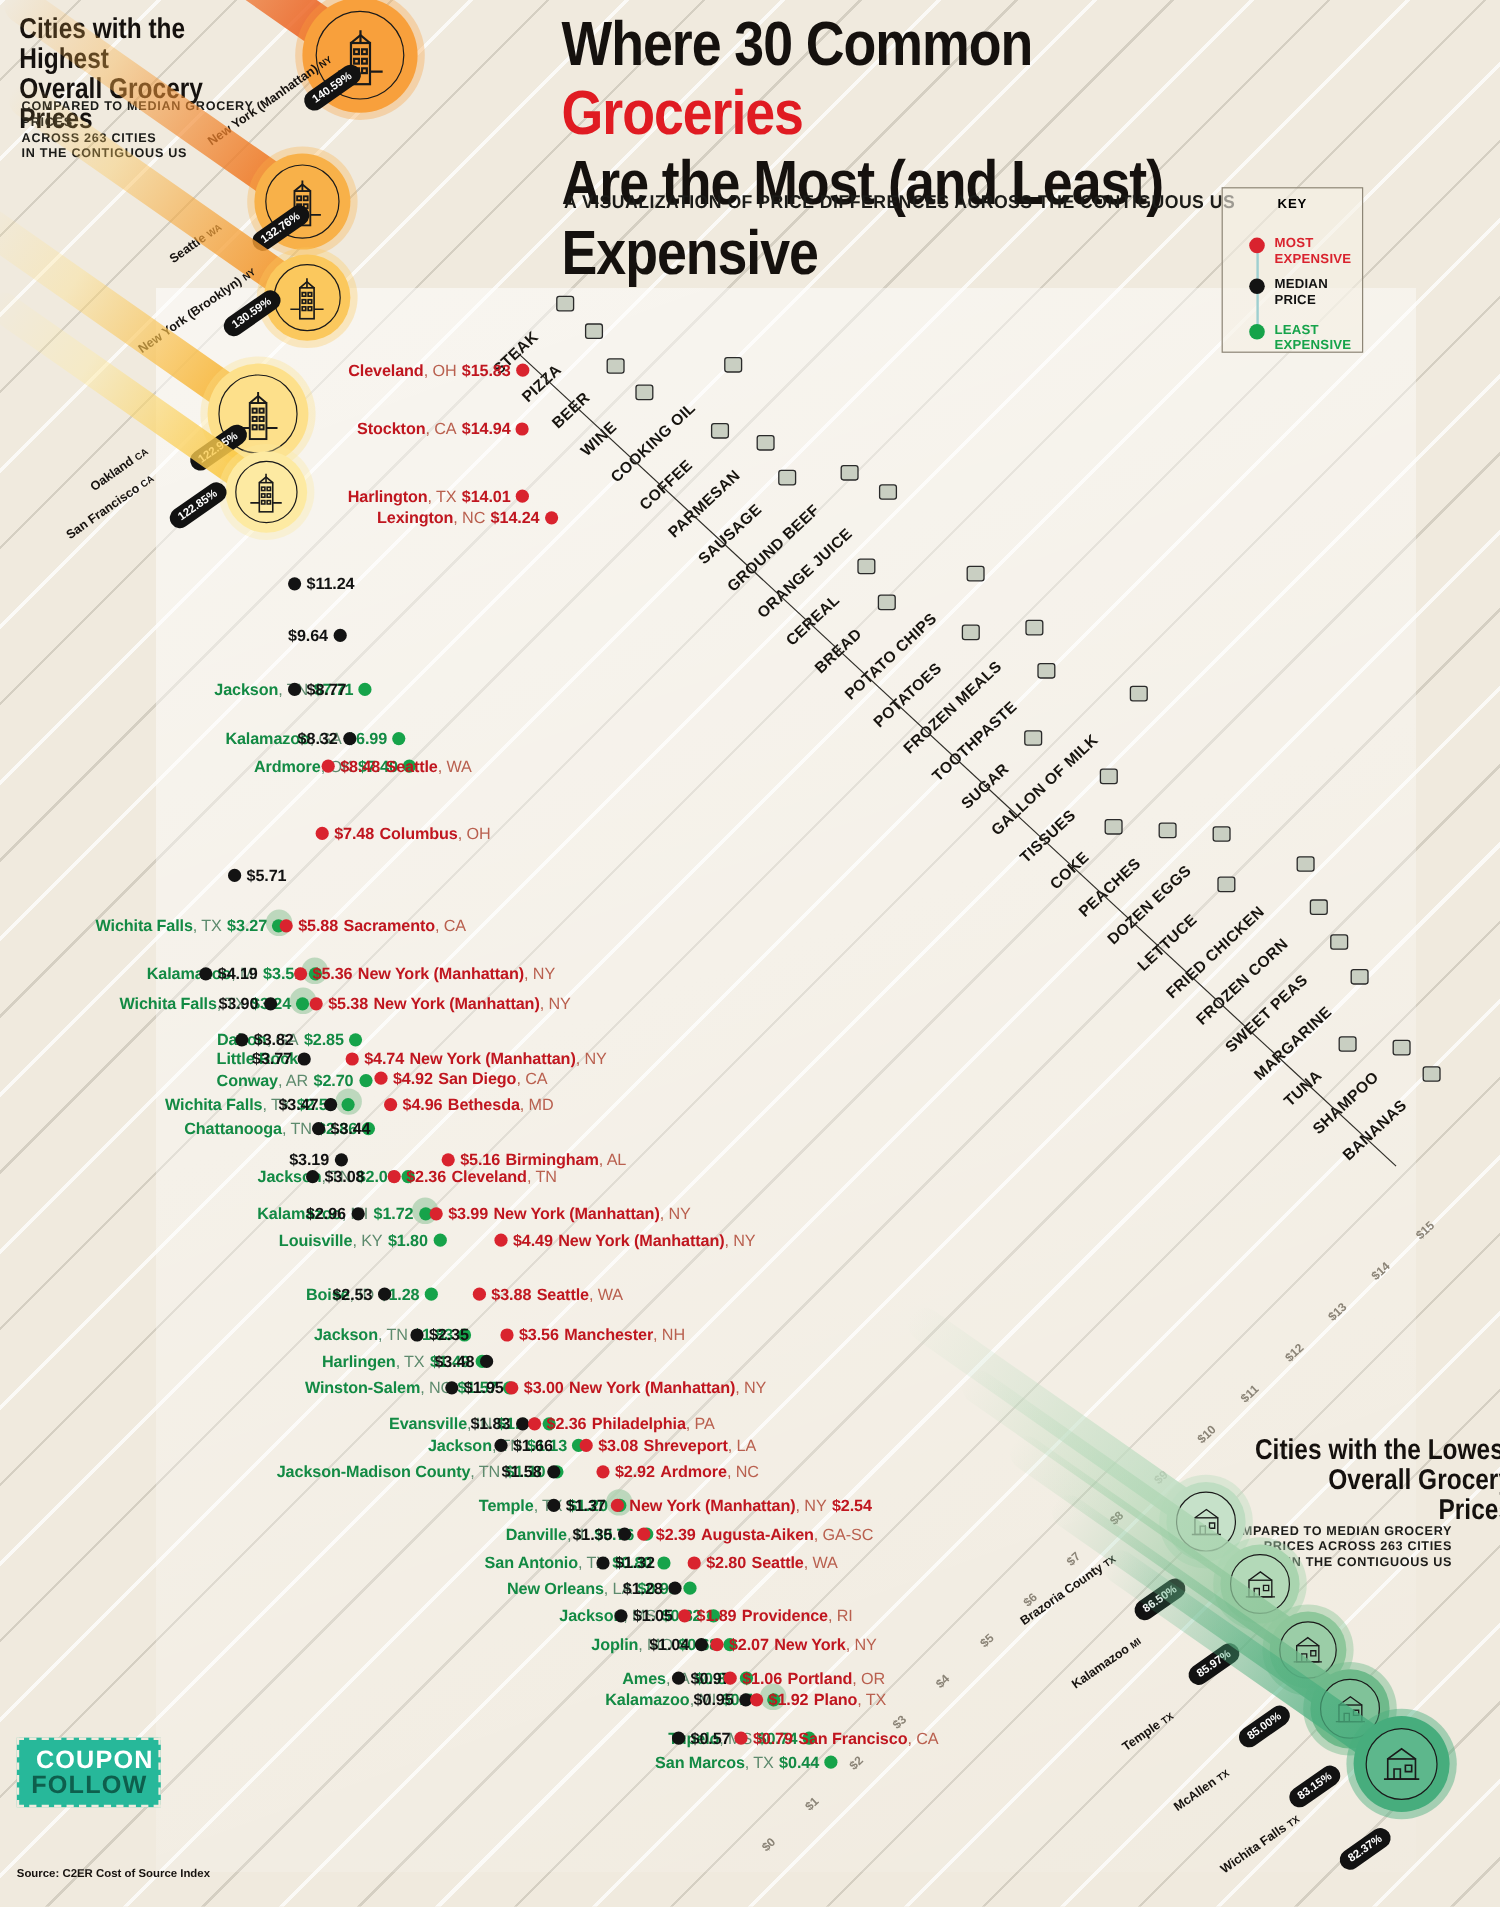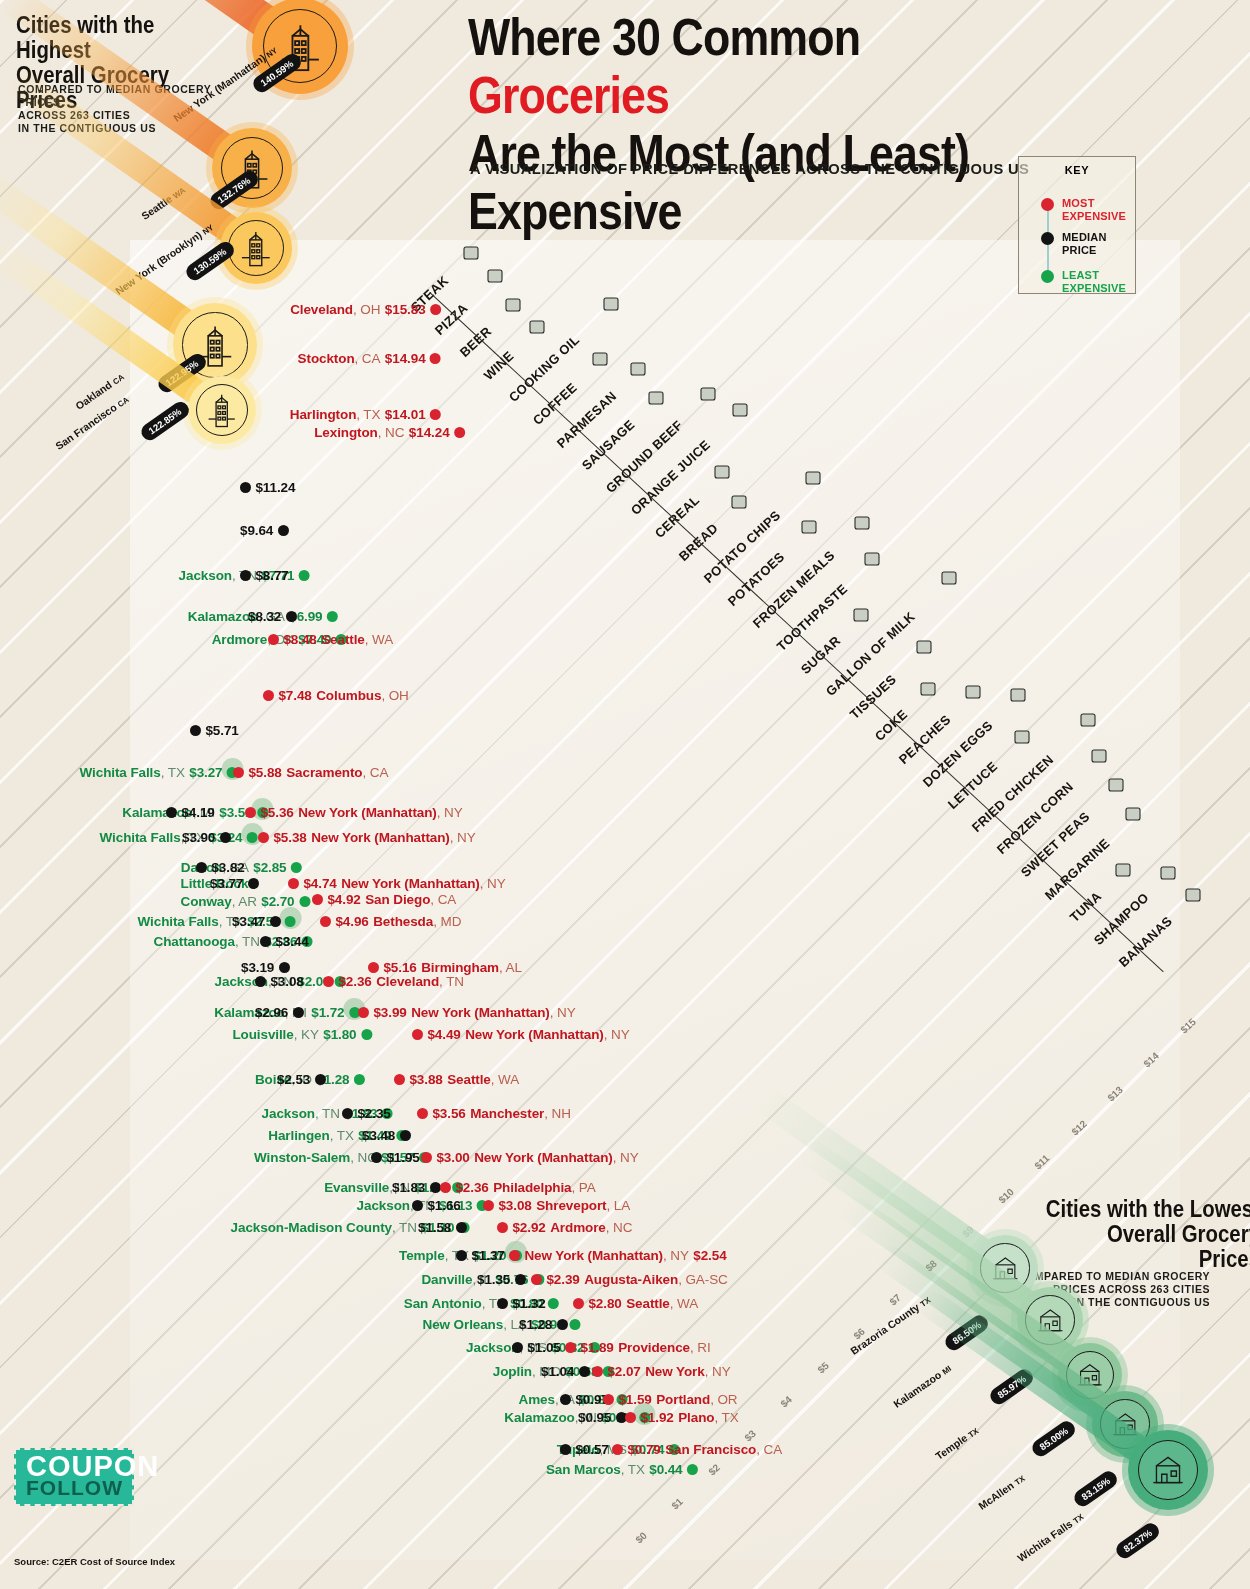--- a/index.html
+++ b/index.html
@@ -103,21 +103,21 @@
   
   .axis-tick{ position:absolute; font-size:10px; font-weight:bold; color:#8a8376;
               transform-origin:left center; white-space:nowrap;}
 
   
   #logo{
     position:absolute; left:14px; top:1448px; width:120px; height:58px;
     background:#27b89a; border:2px dashed #f0eade; display:flex; flex-direction:column;
     justify-content:center; padding-left:10px;
   }
-  #logo .l1{ color:#ffffff; font-size:29px; font-weight:bold; letter-spacing:1px; line-height:21px;text-align:center;}
+  #logo .l1{ color:#ffffff; font-size:21px; font-weight:bold; letter-spacing:1px; line-height:21px;text-align:center;}
   #logo .l2{ color:#0e5f4d; font-size:21px; font-weight:bold; letter-spacing:1px; line-height:22px;}
   #source{ position:absolute; left:14px; top:1556px; font-size:9.5px; font-weight:bold; color:#16120f;}
 </style>
 </head>
 <body>
 
 <div id="bg-stripes"></div>
 <div id="plot-tint"></div>
 
 <div id="high-panel-title">Cities with the Highest<br>Overall Grocery Prices</div>
@@ -468,21 +468,21 @@
       <div class="row" style="left: 580px; top: 1315px; transform: translateX(-100%);"><span class="lbl green">New Orleans</span><span class="lbl st green">, LA</span> <span class="lbl green">$0.93</span> <span style="position:relative;display:inline-block;"><span class="pt green"></span></span></div>
       <div class="row" style="top: 1315px; left: 519px;"><span class="lbl black">$1.28</span> <span class="pt black"></span></div>
       <div class="row" style="left: 600px; top: 1338px; transform: translateX(-100%);"><span class="lbl green">Jackson</span><span class="lbl st green">, MS</span> <span class="lbl green">$0.82</span> <span style="position:relative;display:inline-block;"><span class="pt green"></span></span></div>
       <div class="row" style="top: 1338px; left: 512px;"><span class="pt black"></span> <span class="lbl black">$1.05</span></div>
       <div class="row" style="left: 565px; top: 1338px;"><span style="position:relative;display:inline-block;"><span class="pt red"></span></span> <span class="lbl red">$1.89</span> <span class="lbl red">Providence</span><span class="lbl st red">, RI</span></div>
       <div class="row" style="left: 614px; top: 1362px; transform: translateX(-100%);"><span class="lbl green">Joplin</span><span class="lbl st green">, MO</span> <span class="lbl green">$0.68</span> <span style="position:relative;display:inline-block;"><span class="pt green"></span></span></div>
       <div class="row" style="top: 1362px; left: 541px;"><span class="lbl black">$1.04</span> <span class="pt black"></span></div>
       <div class="row" style="left: 592px; top: 1362px;"><span style="position:relative;display:inline-block;"><span style="position:absolute;left:-6.5px;top:-6.5px;width:24px;height:24px;border-radius:50%;background:#f2b33f;opacity:1;z-index:-1;"></span><span class="pt red"></span></span> <span class="lbl red">$2.07</span> <span class="lbl red">New York</span><span class="lbl st red">, NY</span></div>
       <div class="row" style="left: 628px; top: 1390px; transform: translateX(-100%);"><span class="lbl green">Ames</span><span class="lbl st green">, IA</span> <span class="lbl green">$0.89</span> <span style="position:relative;display:inline-block;"><span class="pt green"></span></span></div>
       <div class="row" style="top: 1390px; left: 560px;"><span class="pt black"></span> <span class="lbl black">$0.97</span></div>
-      <div class="row" style="left: 603px; top: 1390px;"><span style="position:relative;display:inline-block;"><span class="pt red"></span></span> <span class="lbl red">$1.59</span> <span class="lbl red">Portland</span><span class="lbl st red">, OR</span></div>
+      <div class="row" style="left: 603px; top: 1390px;"><span style="position:relative;display:inline-block;"><span class="pt red"></span></span> <span class="lbl red">$1.06</span> <span class="lbl red">Portland</span><span class="lbl st red">, OR</span></div>
       <div class="row" style="left: 650px; top: 1408px; transform: translateX(-100%);"><span class="lbl green">Kalamazoo</span><span class="lbl st green">, MI</span> <span class="lbl green">$0.72</span> <span style="position:relative;display:inline-block;"><span style="position:absolute;left:-5.5px;top:-5.5px;width:22px;height:22px;border-radius:50%;background:#a9cfae;opacity:0.75;z-index:-1;"></span><span class="pt green"></span></span></div>
       <div class="row" style="top: 1408px; left: 578px;"><span class="lbl black">$0.95</span> <span class="pt black"></span></div>
       <div class="row" style="left: 625px; top: 1408px;"><span style="position:relative;display:inline-block;"><span class="pt red"></span></span> <span class="lbl red">$1.92</span> <span class="lbl red">Plano</span><span class="lbl st red">, TX</span></div>
       <div class="row" style="left: 680px; top: 1440px; transform: translateX(-100%);"><span class="lbl green">Tupelo</span><span class="lbl st green">, MS</span> <span class="lbl green">$0.74</span> <span style="position:relative;display:inline-block;"><span class="pt green"></span></span></div>
       <div class="row" style="top: 1440px; left: 560px;"><span class="pt black"></span> <span class="lbl black">$0.57</span></div>
       <div class="row" style="left: 612px; top: 1440px;"><span style="position:relative;display:inline-block;"><span style="position:absolute;left:-6.5px;top:-6.5px;width:24px;height:24px;border-radius:50%;background:#f2b33f;opacity:1;z-index:-1;"></span><span class="pt red"></span></span> <span class="lbl red">$0.79</span> <span class="lbl red">San Francisco</span><span class="lbl st red">, CA</span></div>
       <div class="row" style="left: 698px; top: 1460px; transform: translateX(-100%);"><span class="lbl green">San Marcos</span><span class="lbl st green">, TX</span> <span class="lbl green">$0.44</span> <span style="position:relative;display:inline-block;"><span class="pt green"></span></span></div>
     </div>
 <div style="position: absolute; inset: 0px; z-index: -2;">
       <div style="position: absolute; left: 120px; top: 575px; width: 260px; height: 2px; background: rgb(168, 207, 214); transform: rotate(-37deg); transform-origin: left center; opacity: 0.85;"></div>

